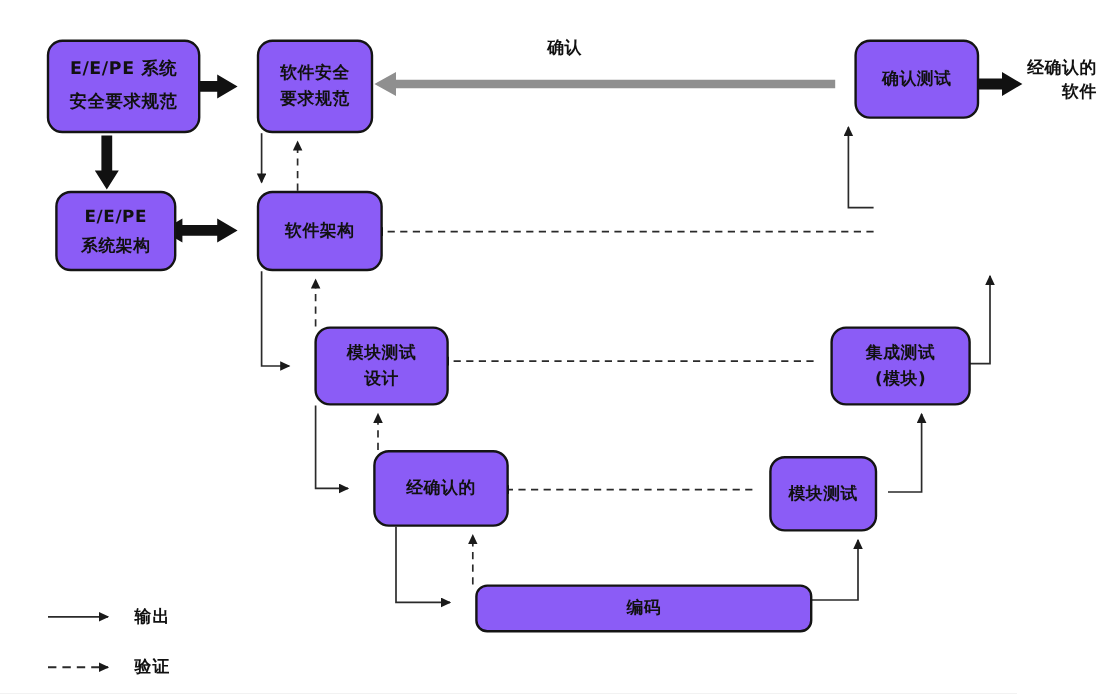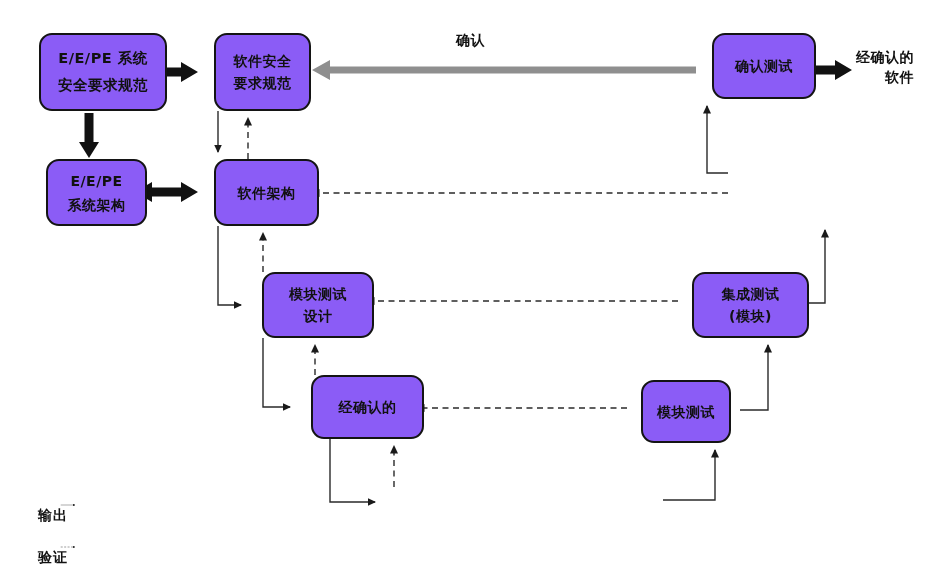--- a/index.html
+++ b/index.html
@@ -30,21 +30,21 @@
     justify-content:flex-start;text-align:left;padding-left:17px;line-height:20px;
   }
   .n-validation-test{left:698px;top:33px;width:104px;height:66px;}
   .floating-label{
     position:absolute;font-weight:bold;font-size:14px;line-height:20px;
     white-space:pre-line;letter-spacing:0.5px;
   }
   .lbl-validation{left:456px;top:30px;width:64px;}
   .lbl-validated-sw{left:856px;top:47px;text-align:right;}
   .legend{position:absolute;left:38px;top:503px;}
-  .legend-row{display:flex;height:22px;margin-bottom:20px;flex-direction:column;}
+  .legend-row{display:flex;align-items:center;height:22px;margin-bottom:20px;}
   .legend-row svg{display:block;margin-right:12px;}
   .legend-label{font-weight:bold;font-size:14px;letter-spacing:1px;}
 </style>
 </head>
 <body>
 
 <div id="stage">
 
   <svg class="wires" viewBox="0 0 932 578">
     <defs>
@@ -95,20 +95,21 @@
   <div class="node n-eepe-srs">E/E/PE 系统
 安全要求规范</div>
   <div class="node n-sw-srs">软件安全
 要求规范</div>
   <div class="node n-eepe-arch">E/E/PE
 系统架构</div>
   <div class="node n-sw-arch">软件架构</div>
   <div class="node n-sw-sys-design">模块测试
 设计</div>
   <div class="node n-module-design">经确认的</div>
+  <div class="node n-coding">编码</div>
   <div class="node n-module-test">模块测试</div>
   <div class="node n-integ-module">集成测试
 (模块)</div>
   <div class="node n-validation-test">确认测试</div>
 
   <div class="floating-label lbl-validation">确认</div>
   <div class="floating-label lbl-validated-sw">经确认的
 软件</div>
 
   <div class="legend">

